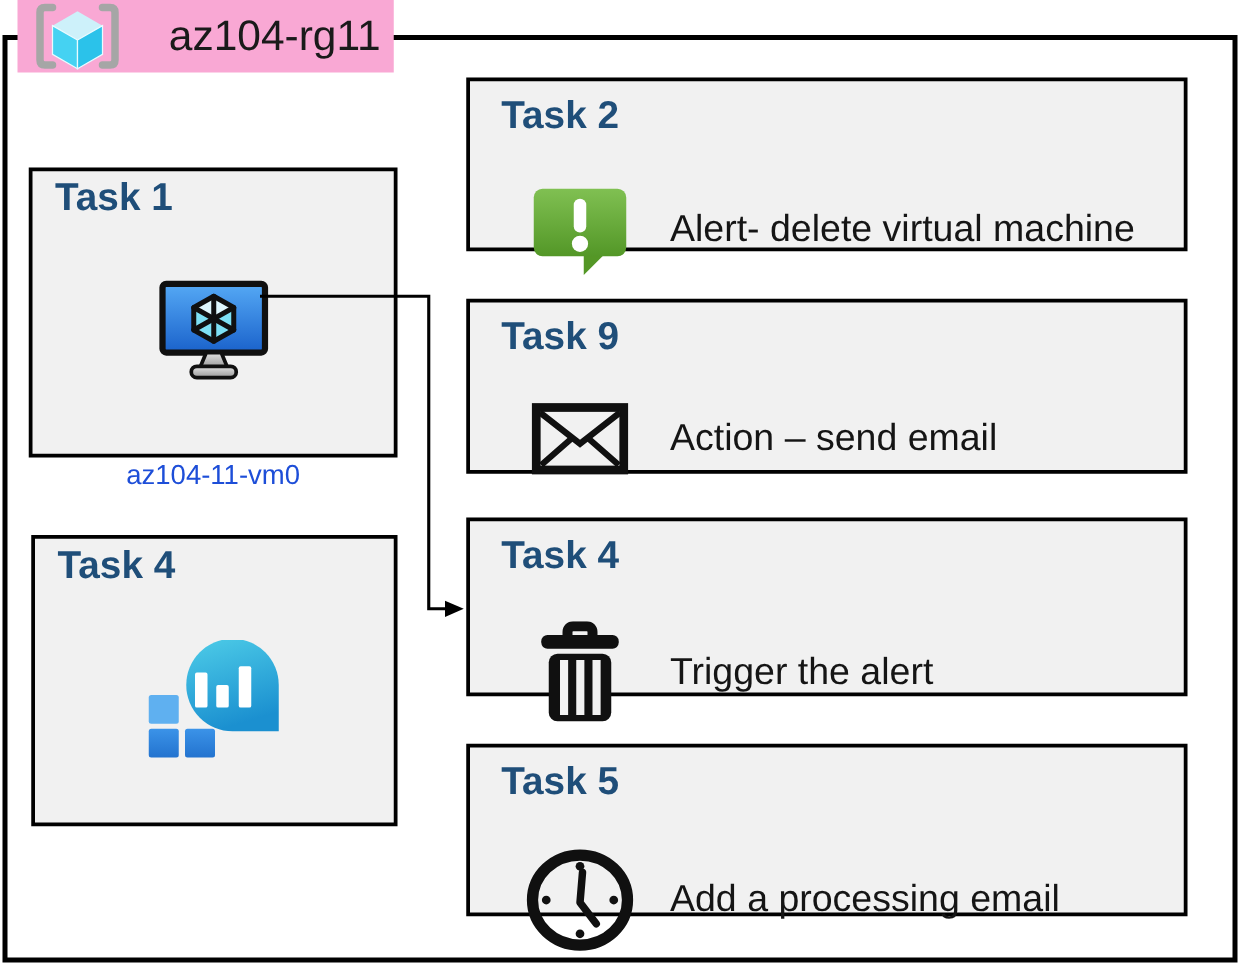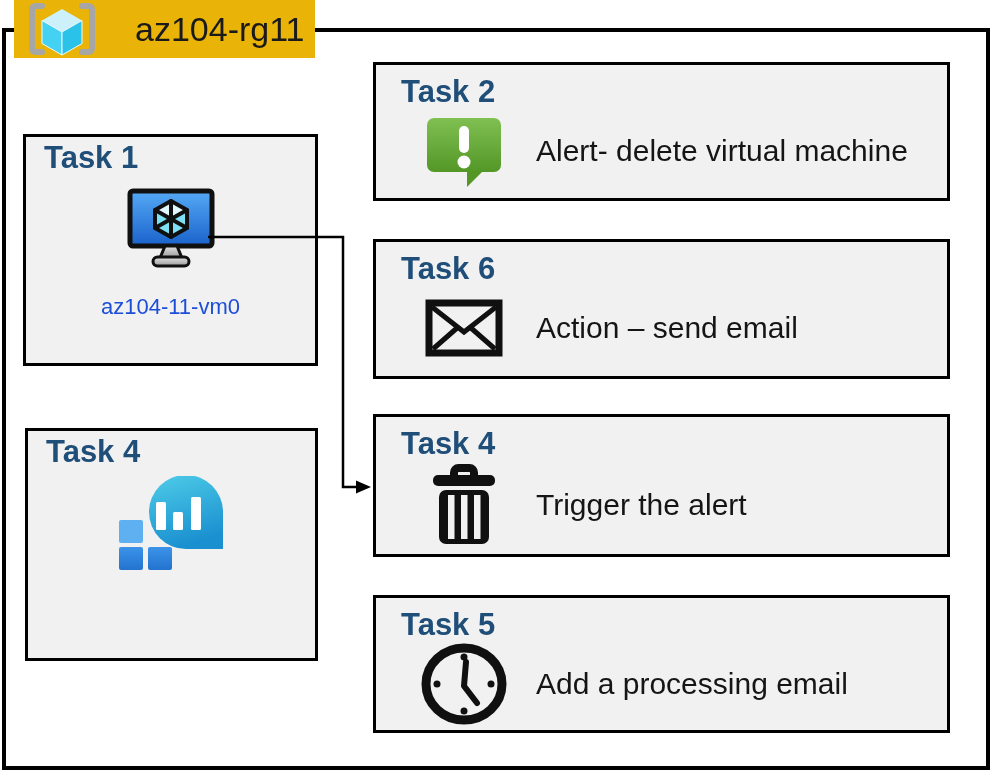--- a/index.html
+++ b/index.html
@@ -6,28 +6,28 @@
   .page{
     position:relative;width:992px;height:774px;background:#ffffff;
     font-family:"Liberation Sans",sans-serif;overflow:hidden;
   }
   .outer-border{
     position:absolute;left:2px;top:28px;width:980px;height:734px;
     border:4px solid #000;background:transparent;
   }
   .legend{
     position:absolute;left:14px;top:0px;height:58px;
-    display:flex;align-items:center;background:#eab308;
+    display:flex;align-items:center;background:#f9a8d4;
     padding:0 10px 0 11px;z-index:2;
   }
   .rg-icon{display:flex;align-items:center;}
   .rg-name{font-size:34px;color:#1a1a1a;margin-left:36px;white-space:nowrap;}
   .task-box{
     position:absolute;background:#f1f1f1;border:3px solid #000;
-    box-sizing:border-box;z-index:1;
+    box-sizing:border-box;z-index:1;gap:36px;
   }
   .task-title{
     font-weight:bold;font-size:31px;color:#1f4e79;line-height:1.1;white-space:nowrap;
   }
   
   .rbox{display:flex;flex-direction:column;padding:10px 0 0 25px;}
   .rbox .task-content{
     flex:1;display:flex;align-items:center;margin:0 0 6px 17px;
   }
   .rbox .icon-cell{width:92px;display:flex;justify-content:center;align-items:center;}
@@ -146,21 +146,21 @@
           <rect x="4" y="6" width="74" height="54" rx="7" fill="url(#grn)"></rect>
           <rect x="36" y="14" width="10" height="27" rx="5" fill="#ffffff"></rect>
           <circle cx="41" cy="50" r="6.5" fill="#ffffff"></circle>
         </svg>
       </span>
       <span class="task-label">Alert- delete virtual machine</span>
     </div>
   </div>
 
   <div class="task-box rbox" id="task3">
-    <div class="task-title">Task 6</div>
+    <div class="task-title">Task 9</div>
     <div class="task-content">
       <span class="icon-cell">
         <svg width="78" height="58" viewBox="0 0 78 58">
           <rect x="4" y="4" width="70" height="50" fill="none" stroke="#101010" stroke-width="7"></rect>
           <path d="M7,8 L39,33 L71,8" fill="none" stroke="#101010" stroke-width="5"></path>
           <path d="M8,50 L32,29 M70,50 L46,29" fill="none" stroke="#101010" stroke-width="5"></path>
         </svg>
       </span>
       <span class="task-label">Action – send email</span>
     </div>

